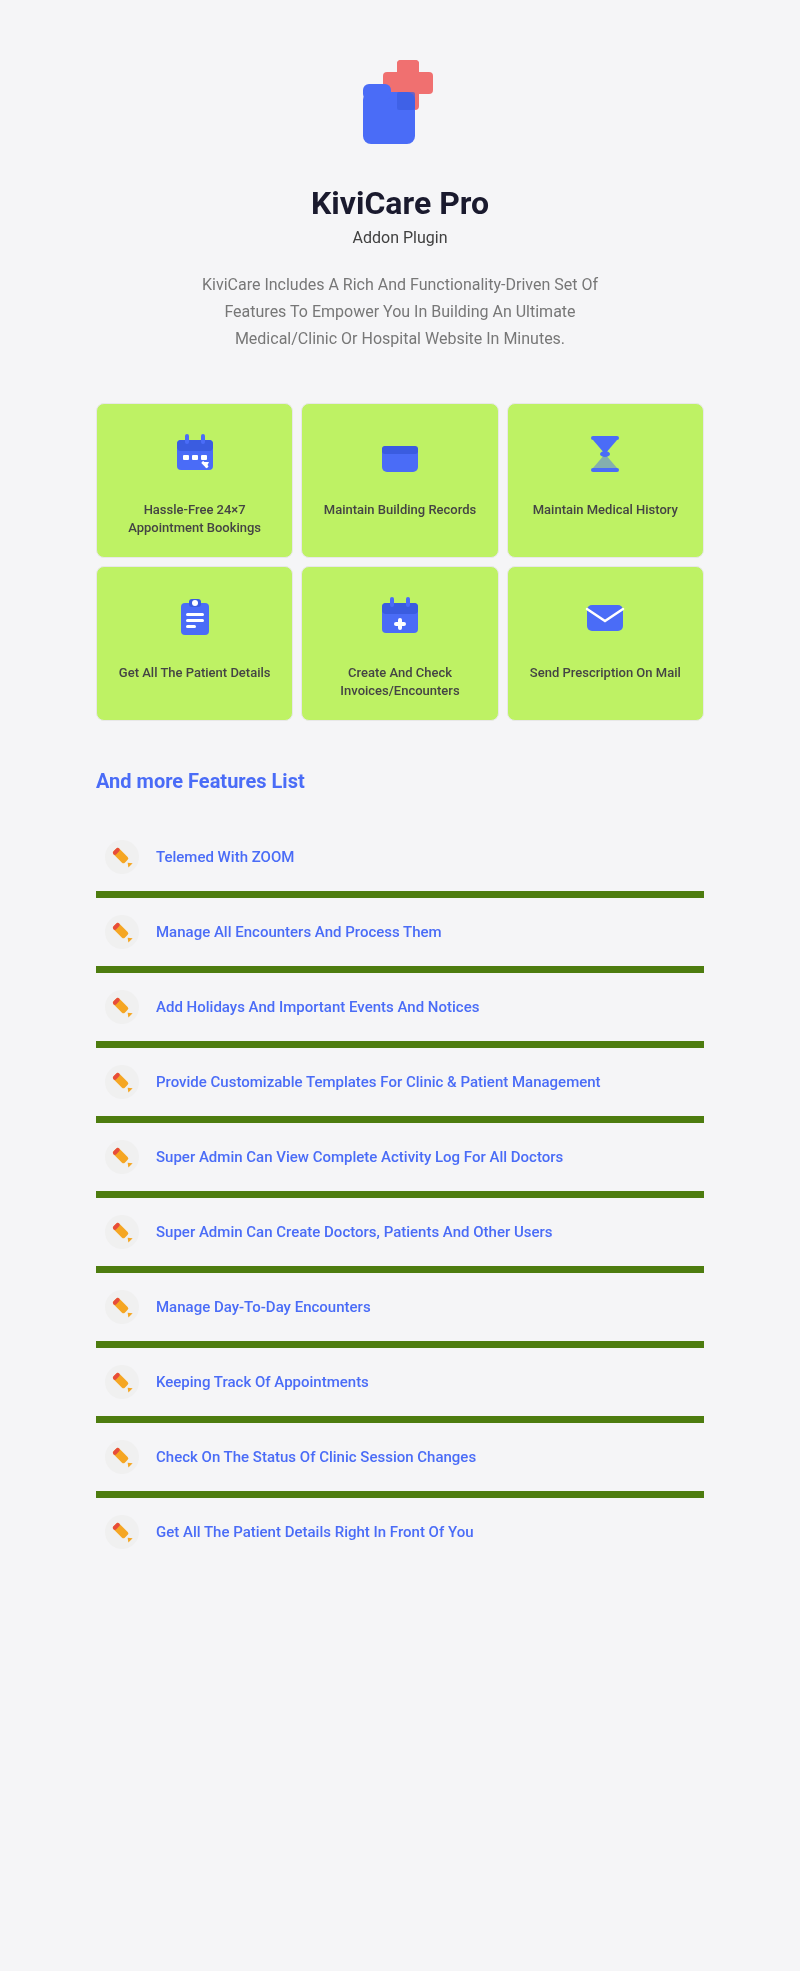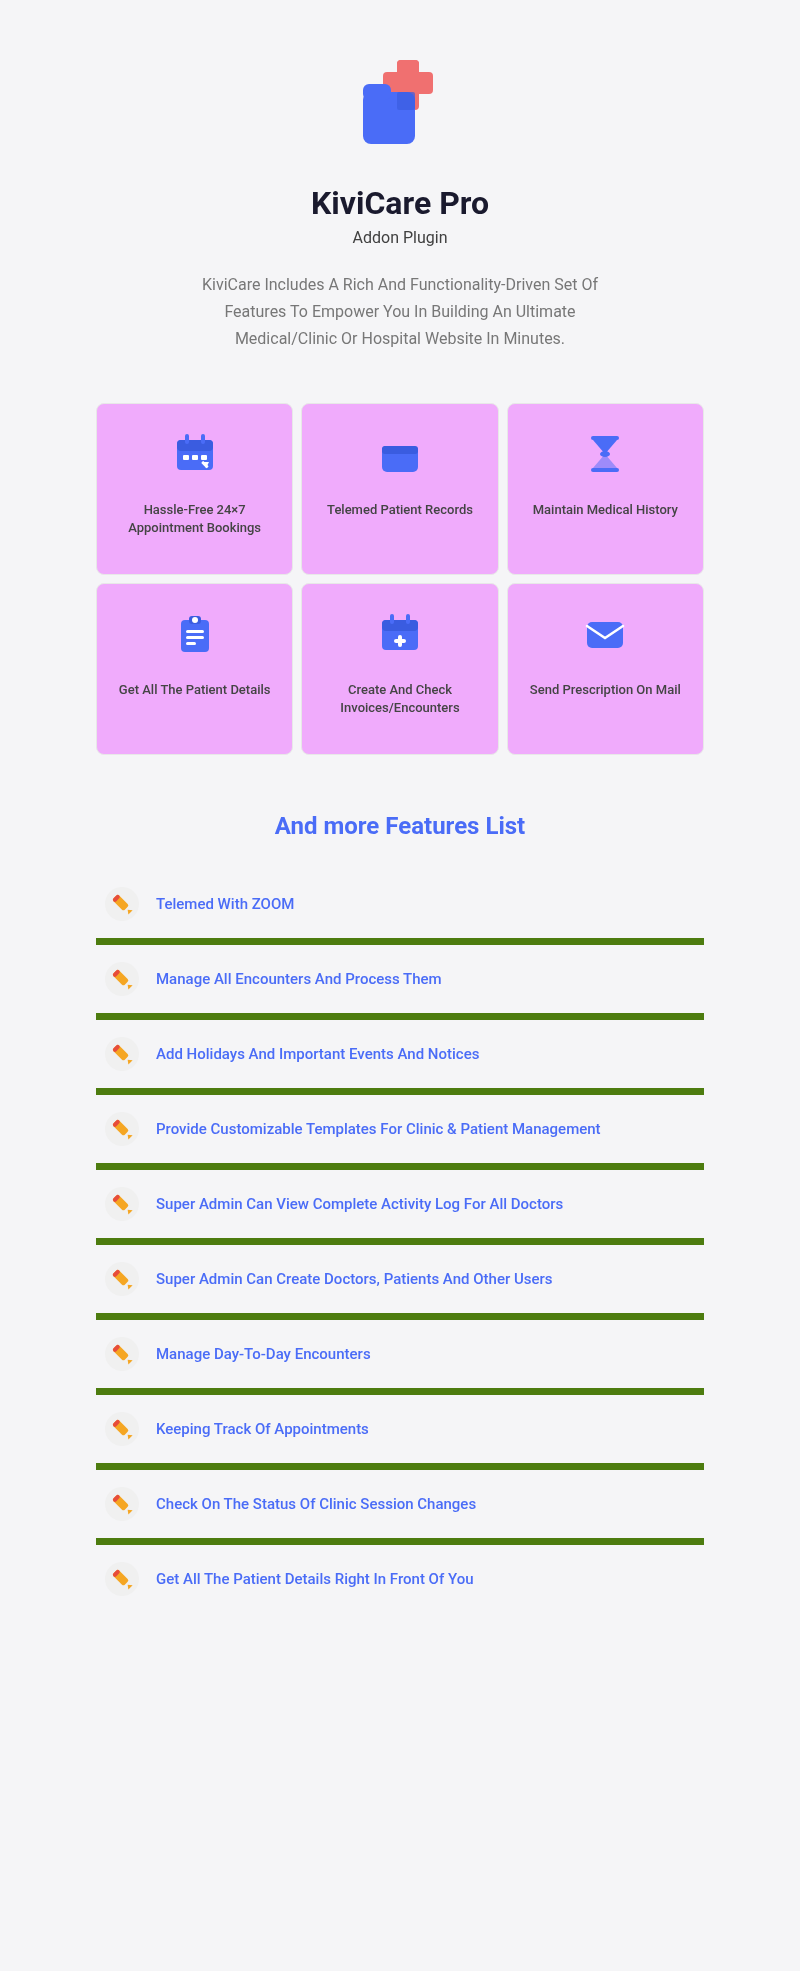--- a/index.html
+++ b/index.html
@@ -56,24 +56,24 @@
     }
 
     .features-grid {
       display: grid;
       grid-template-columns: repeat(3, 1fr);
       gap: 8px;
       margin-bottom: 8px;
     }
 
     .feature-card {
-      background: #f0abfc;
+      background: #bef264;
       border: 1px solid #e8e8e8;
       border-radius: 8px;
-      padding: 28px 16px 37px;
+      padding: 28px 16px 20px;
       text-align: center;
     }
 
     .feature-card-icon {
       font-size: 36px;
       color: #4a6cf7;
       margin-bottom: 16px;
       display: block;
     }
 
@@ -88,26 +88,25 @@
       color: #444;
       line-height: 1.4;
       font-weight: 500;
     }
 
     .more-features-section {
       padding: 30px 16px 20px;
     }
 
     .more-features-title {
-      text-align: center;
-      font-size: 24px;
+      text-align: left;
+      font-size: 20px;
       font-weight: 700;
       color: #4a6cf7;
       margin-bottom: 30px;
-      margin-top: 9px;
     }
 
     .feature-list {
       list-style: none;
       padding: 0;
     }
 
     .feature-list-item {
       display: flex;
       align-items: center;
@@ -181,21 +180,21 @@
     </div>
 
     <div class="feature-card">
       <span class="feature-card-icon">
         <svg viewBox="0 0 44 44" xmlns="http://www.w3.org/2000/svg" fill="#4a6cf7">
           <rect x="4" y="14" width="36" height="26" rx="5" fill="#4a6cf7"></rect>
           <path d="M4 18 Q4 14 9 14 L18 14 Q22 14 22 18 L22 18 L4 18 Z" fill="#3a5ce0"></path>
           <rect x="4" y="14" width="36" height="8" rx="3" fill="#3a5ce0"></rect>
         </svg>
       </span>
-      <div class="feature-card-label">Telemed Patient Records</div>
+      <div class="feature-card-label">Maintain Building Records</div>
     </div>
 
     <div class="feature-card">
       <span class="feature-card-icon">
         <svg viewBox="0 0 44 44" xmlns="http://www.w3.org/2000/svg" fill="#4a6cf7">
           <rect x="8" y="4" width="28" height="4" rx="2" fill="#4a6cf7"></rect>
           <rect x="8" y="36" width="28" height="4" rx="2" fill="#4a6cf7"></rect>
           <path d="M10 8 L22 22 L34 8 Z" fill="#4a6cf7"></path>
           <path d="M10 36 L22 22 L34 36 Z" fill="#4a6cf7" opacity="0.5"></path>
           <ellipse cx="22" cy="22" rx="5" ry="3" fill="#4a6cf7"></ellipse>

